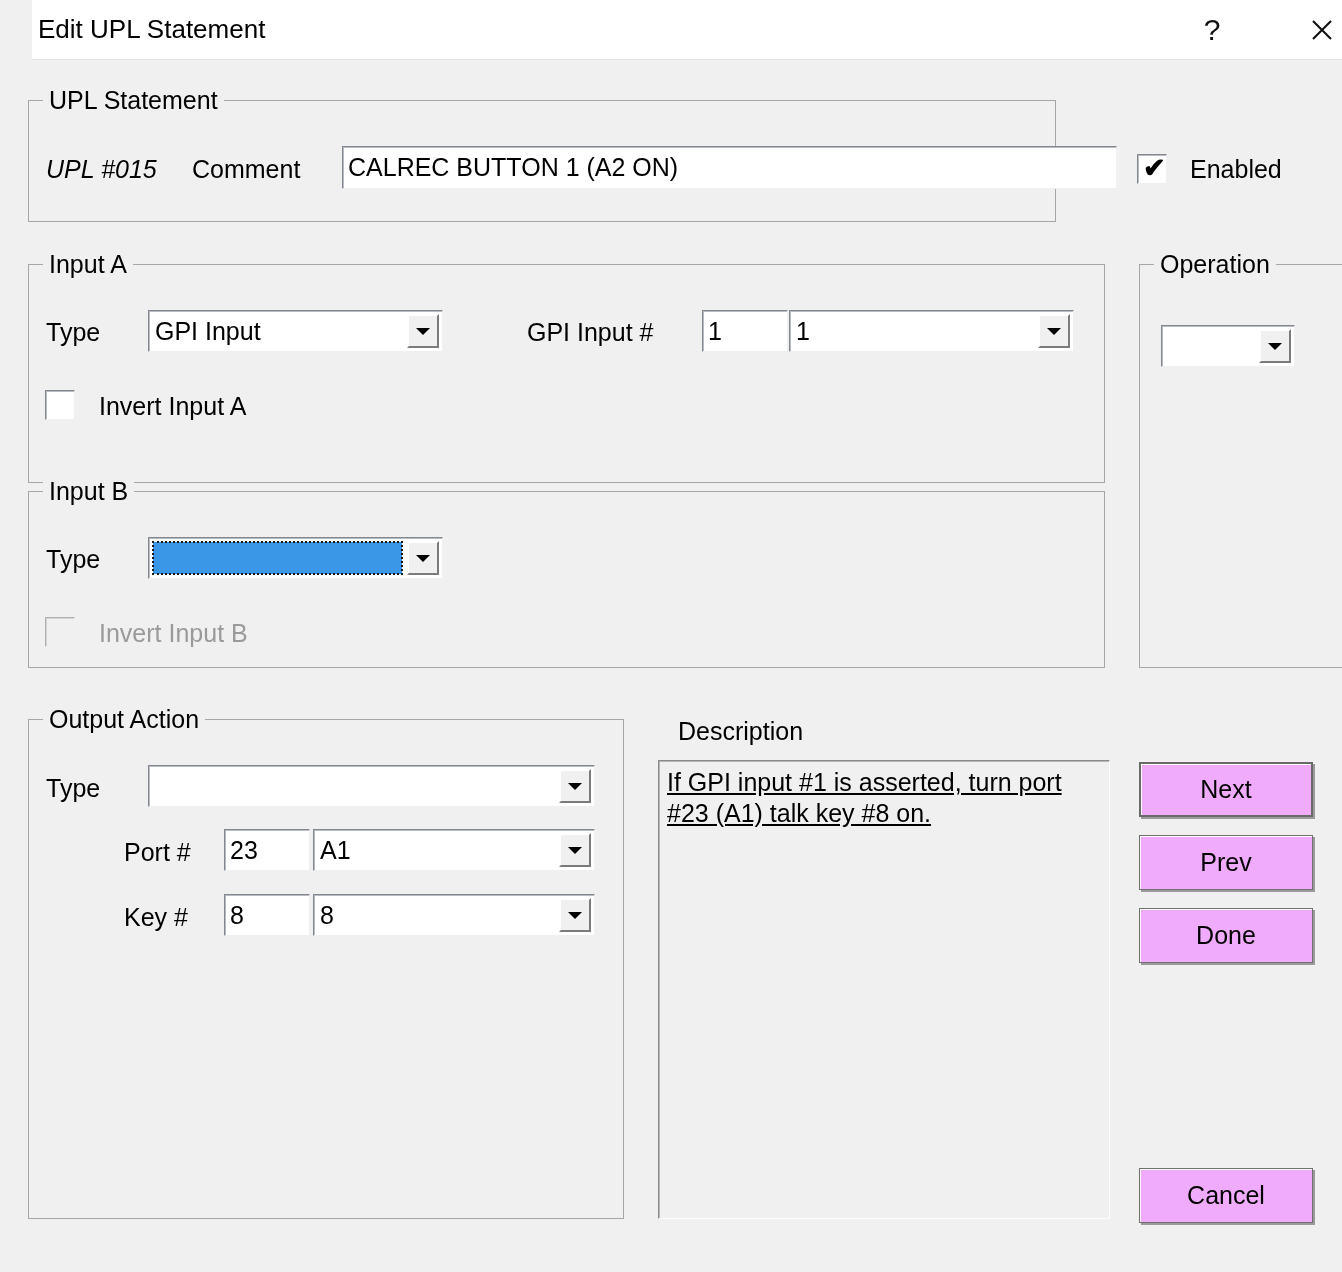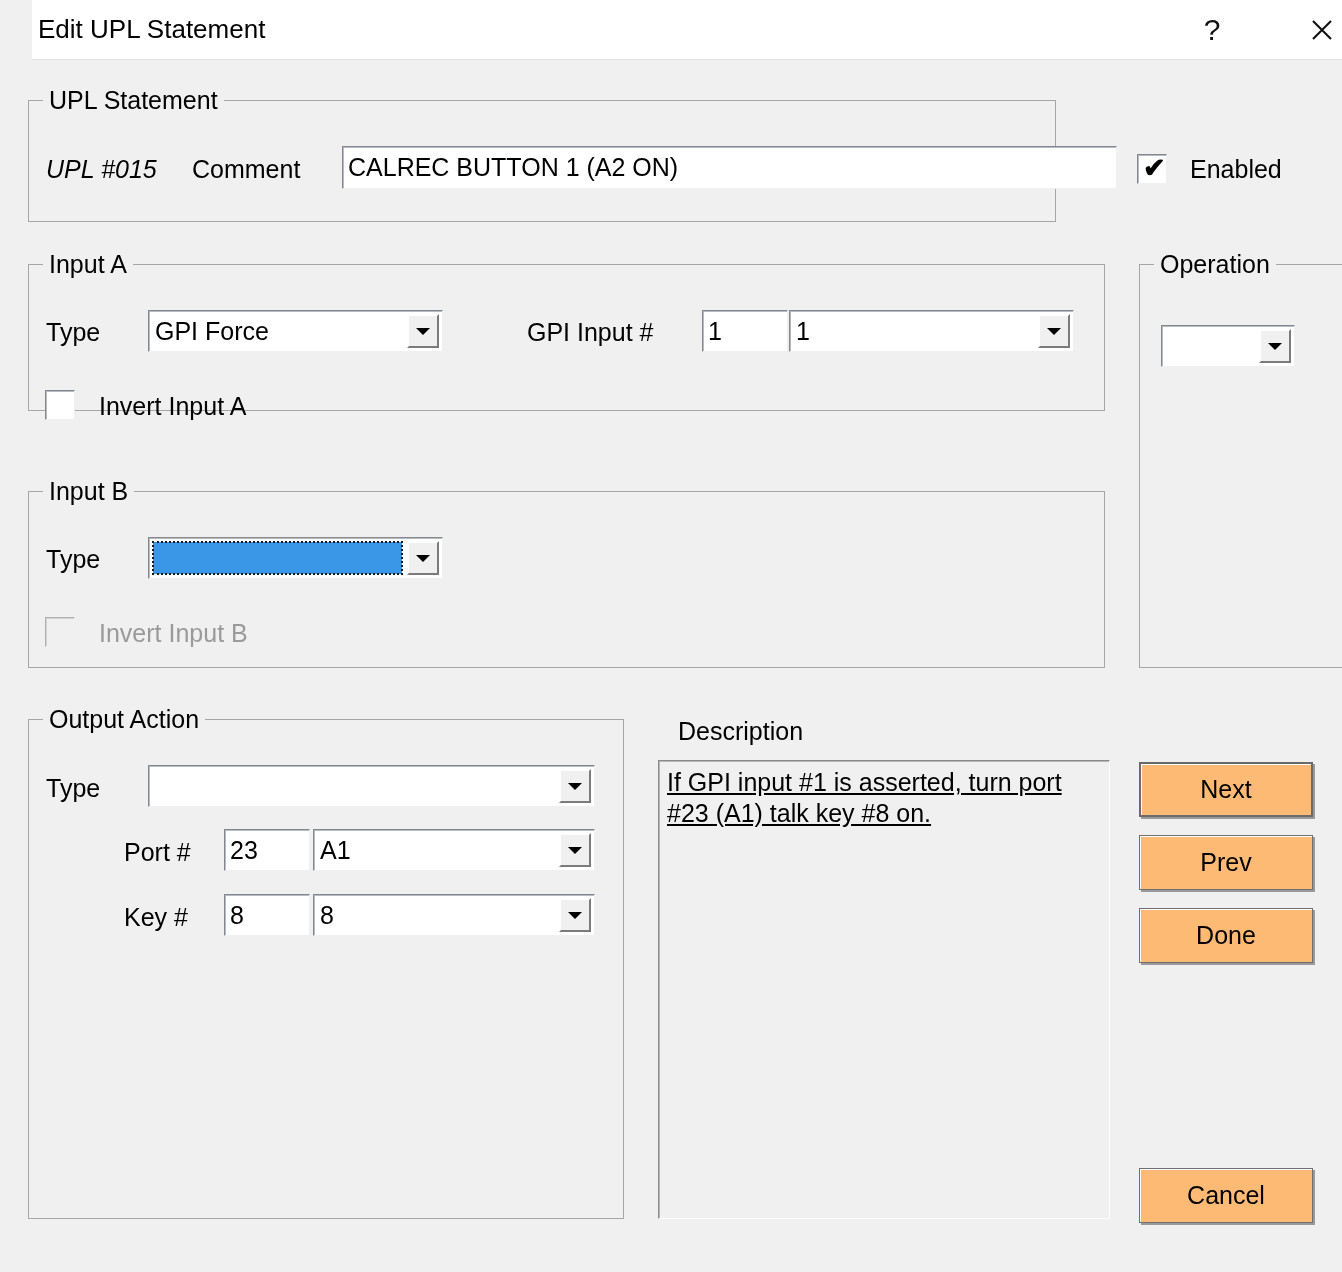--- a/index.html
+++ b/index.html
@@ -115,21 +115,21 @@
     box-shadow: inset 1px 1px 0 #b6b6b6;
     padding: 6px 10px 0 8px;
     font-size: 25px; color: #000; line-height: 31px;
     overflow: hidden;
     text-decoration: underline;
   }
 
   
   .btn {
     position: absolute;
-    background: #fdba74;
+    background: #f0abfc;
     border: 1px solid #707070;
     box-shadow: inset 1px 1px 0 #ffffff, 2px 2px 0 #9a9a9a;
     font-family: "Liberation Sans", sans-serif;
     font-size: 25px; color: #000;
     display: flex; align-items: center; justify-content: center;
     cursor: default; padding: 0;
   }
   .btn.default { border: 2px solid #6a6a6a; }
 </style>
 </head>
@@ -151,26 +151,26 @@
     <div class="legend">UPL Statement</div>
   </div>
   <div class="lbl" style="left:46px; top:95px;font-style:italic;">UPL #015</div>
   <div class="lbl" style="left:192px; top:95px;">Comment</div>
   <input class="txt" type="text" style="left: 326px; top: 86px; width: 775px; height: 43px;" value="CALREC BUTTON 1 (A2 ON)">
   <div class="check" style="left:1137px; top:94px;">
     <span class="tick">✔</span>
   </div>
   <div class="lbl" style="left:1190px; top:95px;">Enabled</div>
 
-  <div class="group" style="left:28px; top:204px; width:1077px; height:147px;">
+  <div class="group" style="left:28px; top:204px; width:1077px; height:219px;">
     <div class="legend">Input A</div>
   </div>
   <div class="lbl" style="left:46px; top:258px;">Type</div>
   <div class="combo" style="left:148px; top:250px; width:295px; height:42px;">
-    <div class="combo-text">GPI Force</div>
+    <div class="combo-text">GPI Input</div>
     <div class="combo-btn">
         <span class="arrow"></span>
       </div>
   </div>
   <div class="lbl" style="left:527px; top:258px;">GPI Input #</div>
   <input class="txt" type="text" style="left: 686px; top: 250px; width: 86px; height: 42px;" value="1">
   <div class="combo" style="left:789px; top:250px; width:285px; height:42px;">
     <div class="combo-text">1</div>
     <div class="combo-btn">
         <span class="arrow"></span>

